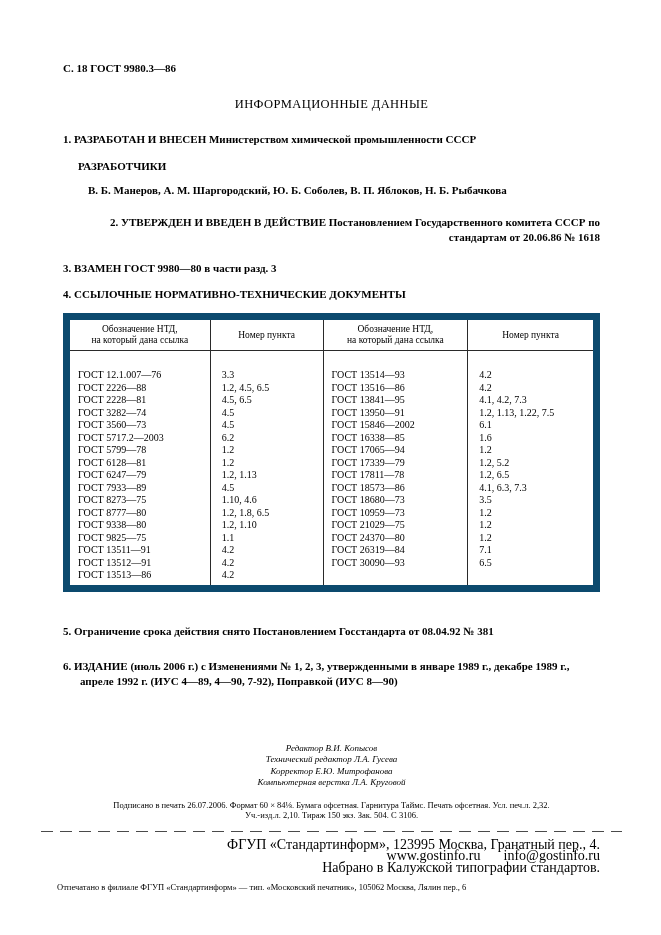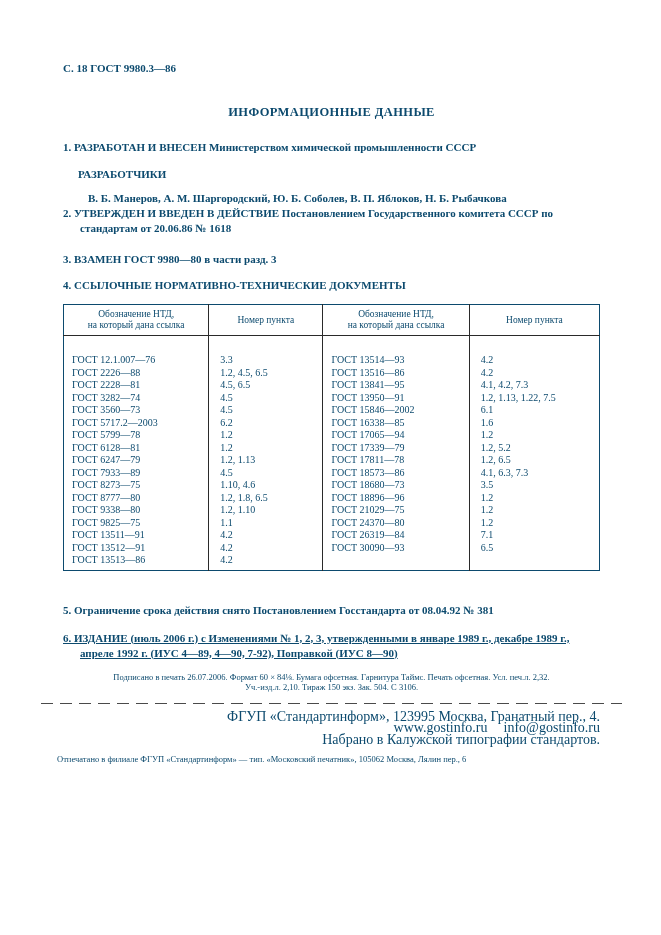--- a/index.html
+++ b/index.html
@@ -1,48 +1,48 @@
 <!DOCTYPE html>
 <html><head>
 <meta charset="utf-8">
 <style>
   html,body { margin:0; padding:0; background:#fff; }
   .page {
     position:relative; width:661px; height:935px; box-sizing:border-box;
-    background:#ffffff; color:#0c4a6e;
+    background:#ffffff; color:#000000;
     font-family:"Liberation Serif", serif;
     padding:62px 61px 0 63px; overflow:hidden;
   }
   .running-header { font-size:11px; font-weight:bold; }
-  .doc-title { text-align:center; font-weight:bold; font-size:12.5px; letter-spacing:.4px; margin-top:31px; }
+  .doc-title { text-align:center; font-weight:normal; font-size:12.5px; letter-spacing:.4px; margin-top:23px; }
   .item { font-weight:bold; font-size:11px; line-height:15px; margin:0; padding-left:17px; text-indent:-17px; }
-  .mt1 { margin-top:20px; } .mt2 { margin-top:2px; } .mt3 { margin-top:16px; }
-  .mt4 { margin-top:11px; } .mt5 { margin-top:32px; } .mt6 { margin-top:13px;text-decoration:underline; }
+  .mt1 { margin-top:20px; } .mt2 { margin-top:19px;text-align:right; } .mt3 { margin-top:16px; }
+  .mt4 { margin-top:11px; } .mt5 { margin-top:32px; } .mt6 { margin-top:20px; }
   .developers-label { font-weight:bold; font-size:11px; margin:13px 0 0 15px; }
   .developers { font-weight:bold; font-size:11px; margin:12px 0 0 25px; }
-  .ref-table { width:100%; border-collapse:collapse; border:1px solid #0c4a6e; margin-top:11px; table-layout:fixed; }
+  .ref-table { width:100%; border-collapse:collapse; border:7px solid #0c4a6e; margin-top:11px; table-layout:fixed; }
   .ref-table th {
     font-weight:normal; font-size:9.5px; line-height:11px; text-align:center; vertical-align:middle;
     border-bottom:1px solid #2a2a2a; border-left:1px solid #2a2a2a; padding:4px 2px; white-space:pre-line;
   }
   .ref-table th:first-child { border-left:none; }
   .ref-table td {
     font-size:10px; line-height:12.5px; border-left:1px solid #2a2a2a;
     padding:0 4px 0 8px; vertical-align:top;
   }
   .ref-table td:first-child { border-left:none; }
   .ref-table td.clause { padding-left:11px; }
   .ref-table tbody tr:first-child td { padding-top:18px; }
   .ref-table tbody tr:last-child td { padding-bottom:3px; }
   .credits { text-align:center; font-style:italic; font-size:9px; line-height:11.5px; margin-top:54px; }
   .imprint { text-align:center; font-size:8.5px; line-height:10.5px; margin-top:11px; }
   .tear { height:1px; margin:10px -22px 0 -22px;
     background:repeating-linear-gradient(90deg,#4a4a4a 0 12px, transparent 12px 19px); }
   .publisher { text-align:right; font-size:14px; line-height:11.5px; margin-top:7px; }
-  .pub-contacts span + span { margin-left:16px;font-family:Liberation Serif, serif; }
+  .pub-contacts span + span { margin-left:23px;font-family:Liberation Serif, serif; }
   .printed { font-size:8.5px; margin-top:9px; margin-left:-6px; }
 </style>
 </head>
 <body>
 
 <div class="page">
 
   <div class="running-header">С. 18 ГОСТ 9980.3—86</div>
 
   <div class="doc-title">ИНФОРМАЦИОННЫЕ ДАННЫЕ</div>
@@ -134,21 +134,21 @@
         </tr>
         <tr>
           <td>ГОСТ 8273—75</td>
           <td class="clause">1.10, 4.6</td>
           <td>ГОСТ 18680—73</td>
           <td class="clause">3.5</td>
         </tr>
         <tr>
           <td>ГОСТ 8777—80</td>
           <td class="clause">1.2, 1.8, 6.5</td>
-          <td>ГОСТ 18896—96</td>
+          <td>ГОСТ 10959—73</td>
           <td class="clause">1.2</td>
         </tr>
         <tr>
           <td>ГОСТ 9338—80</td>
           <td class="clause">1.2, 1.10</td>
           <td>ГОСТ 21029—75</td>
           <td class="clause">1.2</td>
         </tr>
         <tr>
           <td>ГОСТ 9825—75</td>
@@ -173,20 +173,26 @@
           <td class="clause">4.2</td>
           <td></td>
           <td class="clause"></td>
         </tr>
       </tbody>
   </table>
 
   <p class="item mt5">5. Ограничение срока действия снято Постановлением Госстандарта от 08.04.92 № 381</p>
   <p class="item mt6">6. ИЗДАНИЕ (июль 2006 г.) с Изменениями № 1, 2, 3, утвержденными в январе 1989 г., декабре 1989 г., апреле 1992 г. (ИУС 4—89, 4—90, 7-92), Поправкой (ИУС 8—90)</p>
 
+  <div class="credits">
+    <div>Редактор В.И. Копысов</div>
+    <div>Технический редактор Л.А. Гусева</div>
+    <div>Корректор Е.Ю. Митрофанова</div>
+    <div>Компьютерная верстка Л.А. Круговой</div>
+  </div>
 
   <div class="imprint">
     <div>Подписано в печать 26.07.2006.  Формат 60 × 84⅛.  Бумага офсетная.  Гарнитура Таймс.  Печать офсетная.  Усл. печ.л. 2,32.</div>
     <div>Уч.-изд.л. 2,10.  Тираж 150 экз.  Зак. 504.  С 3106.</div>
   </div>
 
   <div class="tear"></div>
 
   <div class="publisher">
     <div>ФГУП «Стандартинформ», 123995 Москва, Гранатный пер., 4.</div>

